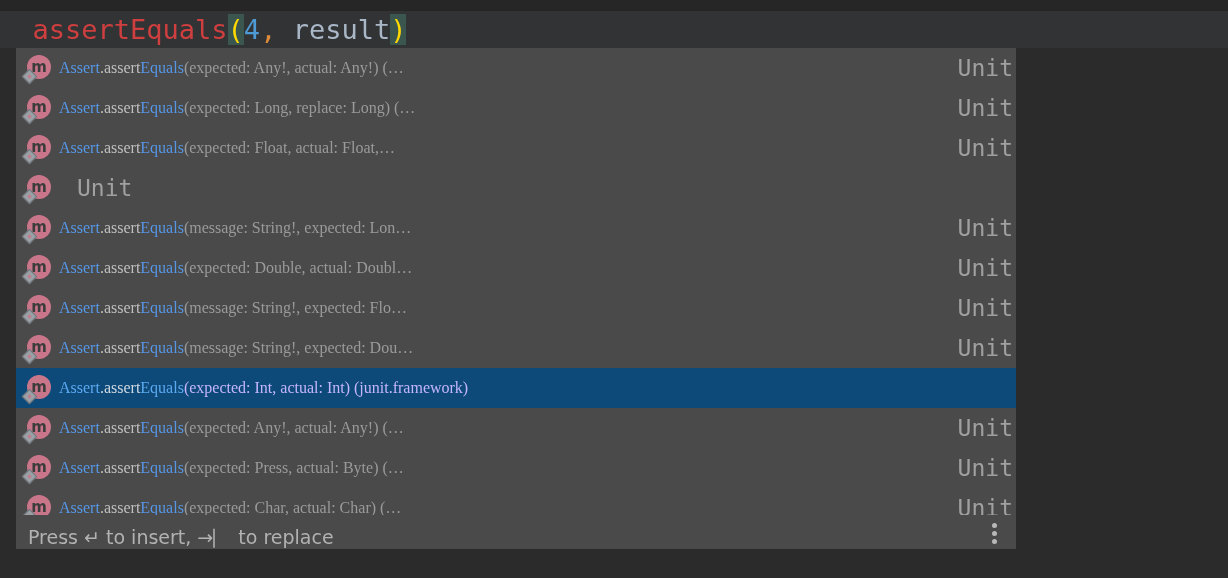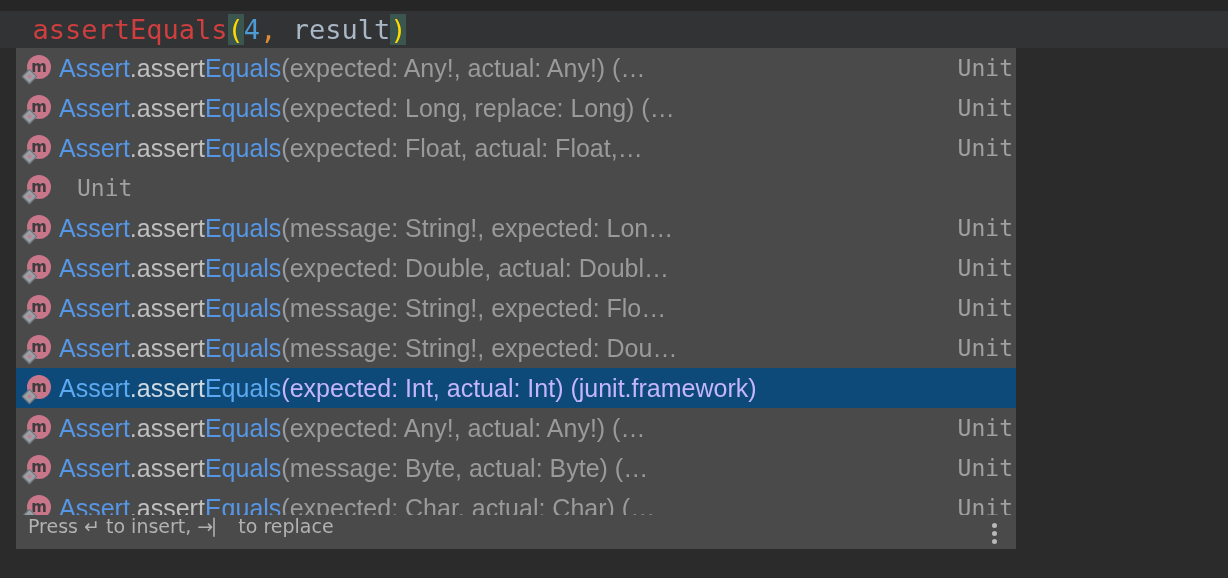--- a/index.html
+++ b/index.html
@@ -130,22 +130,22 @@
     content: "";
     position: absolute;
     left: 3px; top: 3px;
     width: 3px; height: 3px;
     background: #c9768a;
   }
 
   .row-main {
     flex: 1 1 auto;
     overflow: hidden;
-    font-family: Liberation Sans, sans-serif;
-    font-size: 25px;
+    font-family: Liberation Serif, serif;
+    font-size: 16px;
     line-height: 40px;
     white-space: pre;
   }
   .row-type {
     flex: 0 0 auto;
     font-family: "DejaVu Sans Mono", monospace;
     font-size: 23px;
     line-height: 40px;
     color: #a0a0a0;
     padding-right: 3px;
@@ -165,21 +165,21 @@
 
   
   #lookup-hint-bar {
     position: absolute;
     left: 0;
     top: 467px;
     width: 1000px;
     height: 34px;
     background: #4a4a4a;
     display: flex;
-    align-items: flex-start;
+    align-items: flex-end;
     z-index: 10;
   }
   #lookup-hint-text {
     flex: 1 1 auto;
     padding-left: 12px;
     font-family: "DejaVu Sans", sans-serif;
     font-size: 19px;
     color: #b2b2b2;
     white-space: pre;
   }
@@ -220,21 +220,21 @@
       <div class="lookup-row"><span class="method-icon"><span class="circle"></span><span class="glyph">m</span><span class="badge"></span></span><span class="row-main"><span class="cls">Assert</span><span class="dot">.</span><span class="nm">assert</span><span class="mt">Equals</span><span class="tail">(expected: Any!, actual: Any!) (…</span></span><span class="row-type">Unit</span></div>
       <div class="lookup-row"><span class="method-icon"><span class="circle"></span><span class="glyph">m</span><span class="badge"></span></span><span class="row-main"><span class="cls">Assert</span><span class="dot">.</span><span class="nm">assert</span><span class="mt">Equals</span><span class="tail">(expected: Long, replace: Long) (…</span></span><span class="row-type">Unit</span></div>
       <div class="lookup-row"><span class="method-icon"><span class="circle"></span><span class="glyph">m</span><span class="badge"></span></span><span class="row-main"><span class="cls">Assert</span><span class="dot">.</span><span class="nm">assert</span><span class="mt">Equals</span><span class="tail">(expected: Float, actual: Float,…</span></span><span class="row-type">Unit</span></div>
       <div class="lookup-row"><span class="method-icon"><span class="circle"></span><span class="glyph">m</span><span class="badge"></span></span><span class="row-type">Unit</span></div>
       <div class="lookup-row"><span class="method-icon"><span class="circle"></span><span class="glyph">m</span><span class="badge"></span></span><span class="row-main"><span class="cls">Assert</span><span class="dot">.</span><span class="nm">assert</span><span class="mt">Equals</span><span class="tail">(message: String!, expected: Lon…</span></span><span class="row-type">Unit</span></div>
       <div class="lookup-row"><span class="method-icon"><span class="circle"></span><span class="glyph">m</span><span class="badge"></span></span><span class="row-main"><span class="cls">Assert</span><span class="dot">.</span><span class="nm">assert</span><span class="mt">Equals</span><span class="tail">(expected: Double, actual: Doubl…</span></span><span class="row-type">Unit</span></div>
       <div class="lookup-row"><span class="method-icon"><span class="circle"></span><span class="glyph">m</span><span class="badge"></span></span><span class="row-main"><span class="cls">Assert</span><span class="dot">.</span><span class="nm">assert</span><span class="mt">Equals</span><span class="tail">(message: String!, expected: Flo…</span></span><span class="row-type">Unit</span></div>
       <div class="lookup-row"><span class="method-icon"><span class="circle"></span><span class="glyph">m</span><span class="badge"></span></span><span class="row-main"><span class="cls">Assert</span><span class="dot">.</span><span class="nm">assert</span><span class="mt">Equals</span><span class="tail">(message: String!, expected: Dou…</span></span><span class="row-type">Unit</span></div>
       <div class="lookup-row selected"><span class="method-icon"><span class="circle"></span><span class="glyph">m</span><span class="badge"></span></span><span class="row-main"><span class="cls">Assert</span><span class="dot">.</span><span class="nm">assert</span><span class="mt">Equals</span><span class="tail">(expected: Int, actual: Int) (junit.framework)</span></span></div>
       <div class="lookup-row"><span class="method-icon"><span class="circle"></span><span class="glyph">m</span><span class="badge"></span></span><span class="row-main"><span class="cls">Assert</span><span class="dot">.</span><span class="nm">assert</span><span class="mt">Equals</span><span class="tail">(expected: Any!, actual: Any!) (…</span></span><span class="row-type">Unit</span></div>
-      <div class="lookup-row"><span class="method-icon"><span class="circle"></span><span class="glyph">m</span><span class="badge"></span></span><span class="row-main"><span class="cls">Assert</span><span class="dot">.</span><span class="nm">assert</span><span class="mt">Equals</span><span class="tail">(message: Byte, actual: Byte) (…</span></span><span class="row-type">Unit</span></div>
+      <div class="lookup-row"><span class="method-icon"><span class="circle"></span><span class="glyph">m</span><span class="badge"></span></span><span class="row-main"><span class="cls">Assert</span><span class="dot">.</span><span class="nm">assert</span><span class="mt">Equals</span><span class="tail">(expected: Press, actual: Byte) (…</span></span><span class="row-type">Unit</span></div>
       <div class="lookup-row"><span class="method-icon"><span class="circle"></span><span class="glyph">m</span><span class="badge"></span></span><span class="row-main"><span class="cls">Assert</span><span class="dot">.</span><span class="nm">assert</span><span class="mt">Equals</span><span class="tail">(expected: Char, actual: Char) (…</span></span><span class="row-type">Unit</span></div>
     </div>
 
   <div id="lookup-hint-bar">
     <span id="lookup-hint-text">Press ↵ to insert, →⎸ to replace</span>
     <div id="lookup-settings-button">
       <span class="dotv d1"></span>
       <span class="dotv d2"></span>
       <span class="dotv d3"></span>
     </div>

